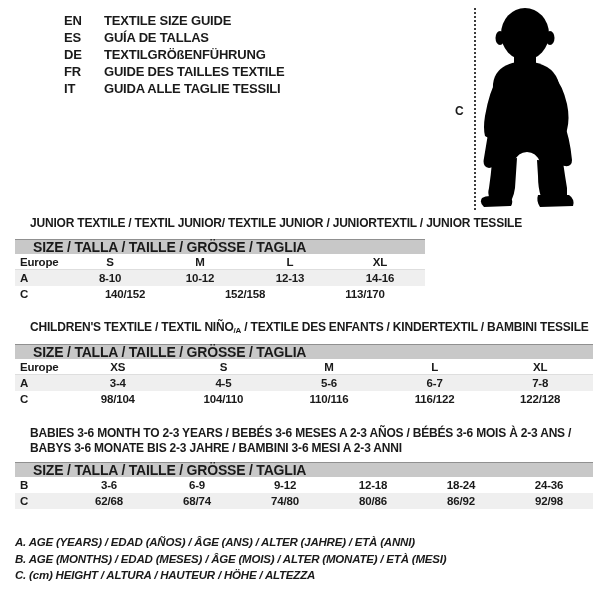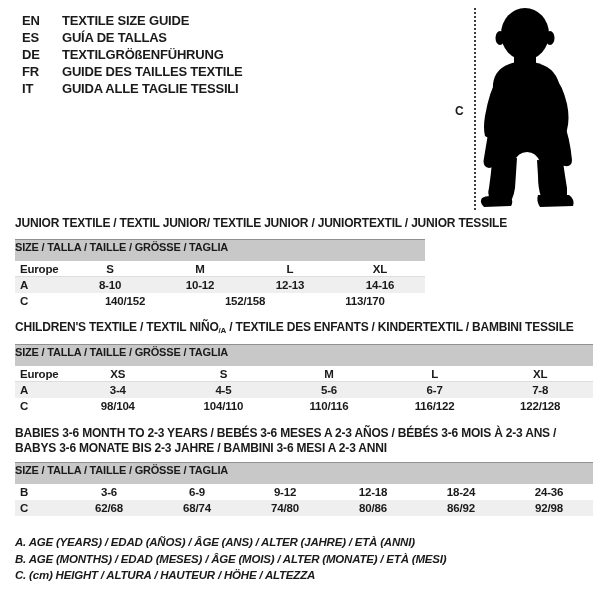--- a/index.html
+++ b/index.html
@@ -5,32 +5,32 @@
   html,body{margin:0;padding:0;}
   body{
     width:600px;height:600px;position:relative;background:#ffffff;
     font-family:"Liberation Sans","DejaVu Sans",sans-serif;
     color:#1a1a1a;font-weight:700;letter-spacing:-0.2px;
     -webkit-font-smoothing:antialiased;overflow:hidden;
   }
   
   .lang-list{position:absolute;left:22px;top:12px;font-size:13px;line-height:17px;}
   .lang-row{display:flex;}
-  .lang-code{width:40px;}
+  .lang-code{width:40px;margin-left:42px;}
   
   .dotted-line{position:absolute;left:474px;top:8px;height:202px;width:0;border-left:2px dotted #3c3c3c;}
   .height-label{position:absolute;left:455px;top:104px;font-size:12px;}
   .baby-svg{position:absolute;left:477px;top:4px;}
   
-  .sec-title{position:absolute;left:15px;font-size:12px;line-height:15px;white-space:nowrap;}
+  .sec-title{position:absolute;left:30px;font-size:12px;line-height:15px;white-space:nowrap;}
   .sub{font-size:8px;vertical-align:-2px;}
   
   .table{position:absolute;left:15px;}
-  .size-bar{background:#c8c8c8;border-top:1px solid #909090;height:22px;line-height:15px;
-    padding-left:0;font-size:11px;box-sizing:border-box;}
+  .size-bar{background:#c8c8c8;border-top:1px solid #909090;height:15px;line-height:15px;
+    padding-left:18px;font-size:14px;box-sizing:border-box;}
   .trow{display:flex;height:16px;line-height:16px;font-size:11.5px;}
   .trow.stripe{background:#efefef;}
   .trow.euro{border-bottom:1px solid #dedede;box-sizing:border-box;}
   .t-label{width:50px;padding-left:5px;box-sizing:border-box;text-align:left;}
   .t-cell{flex:1 1 0;text-align:center;}
   .t1{width:410px;top:239px;}
   .t2{width:578px;top:344px;}
   .t3{width:578px;top:462px;}
   
   .legend{position:absolute;left:15px;top:534px;font-size:11.5px;line-height:16.5px;white-space:nowrap;font-style:italic;}

